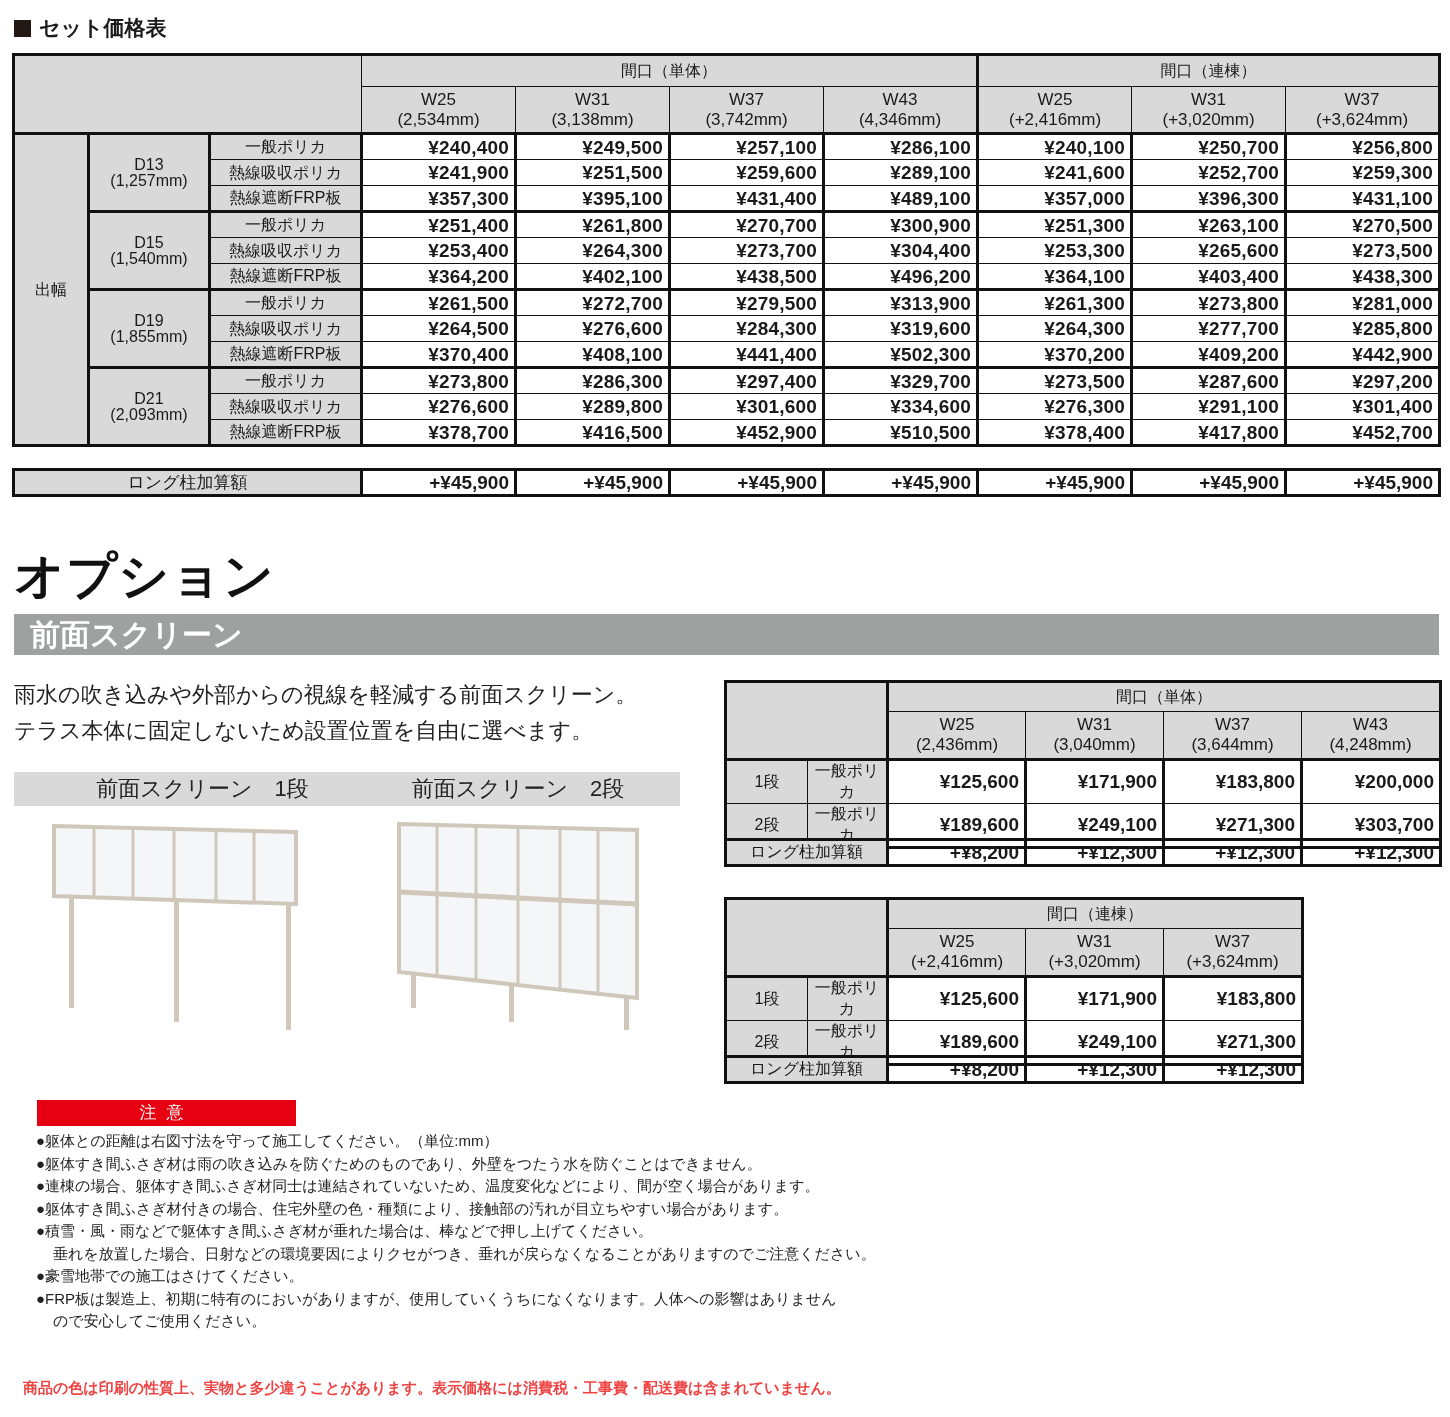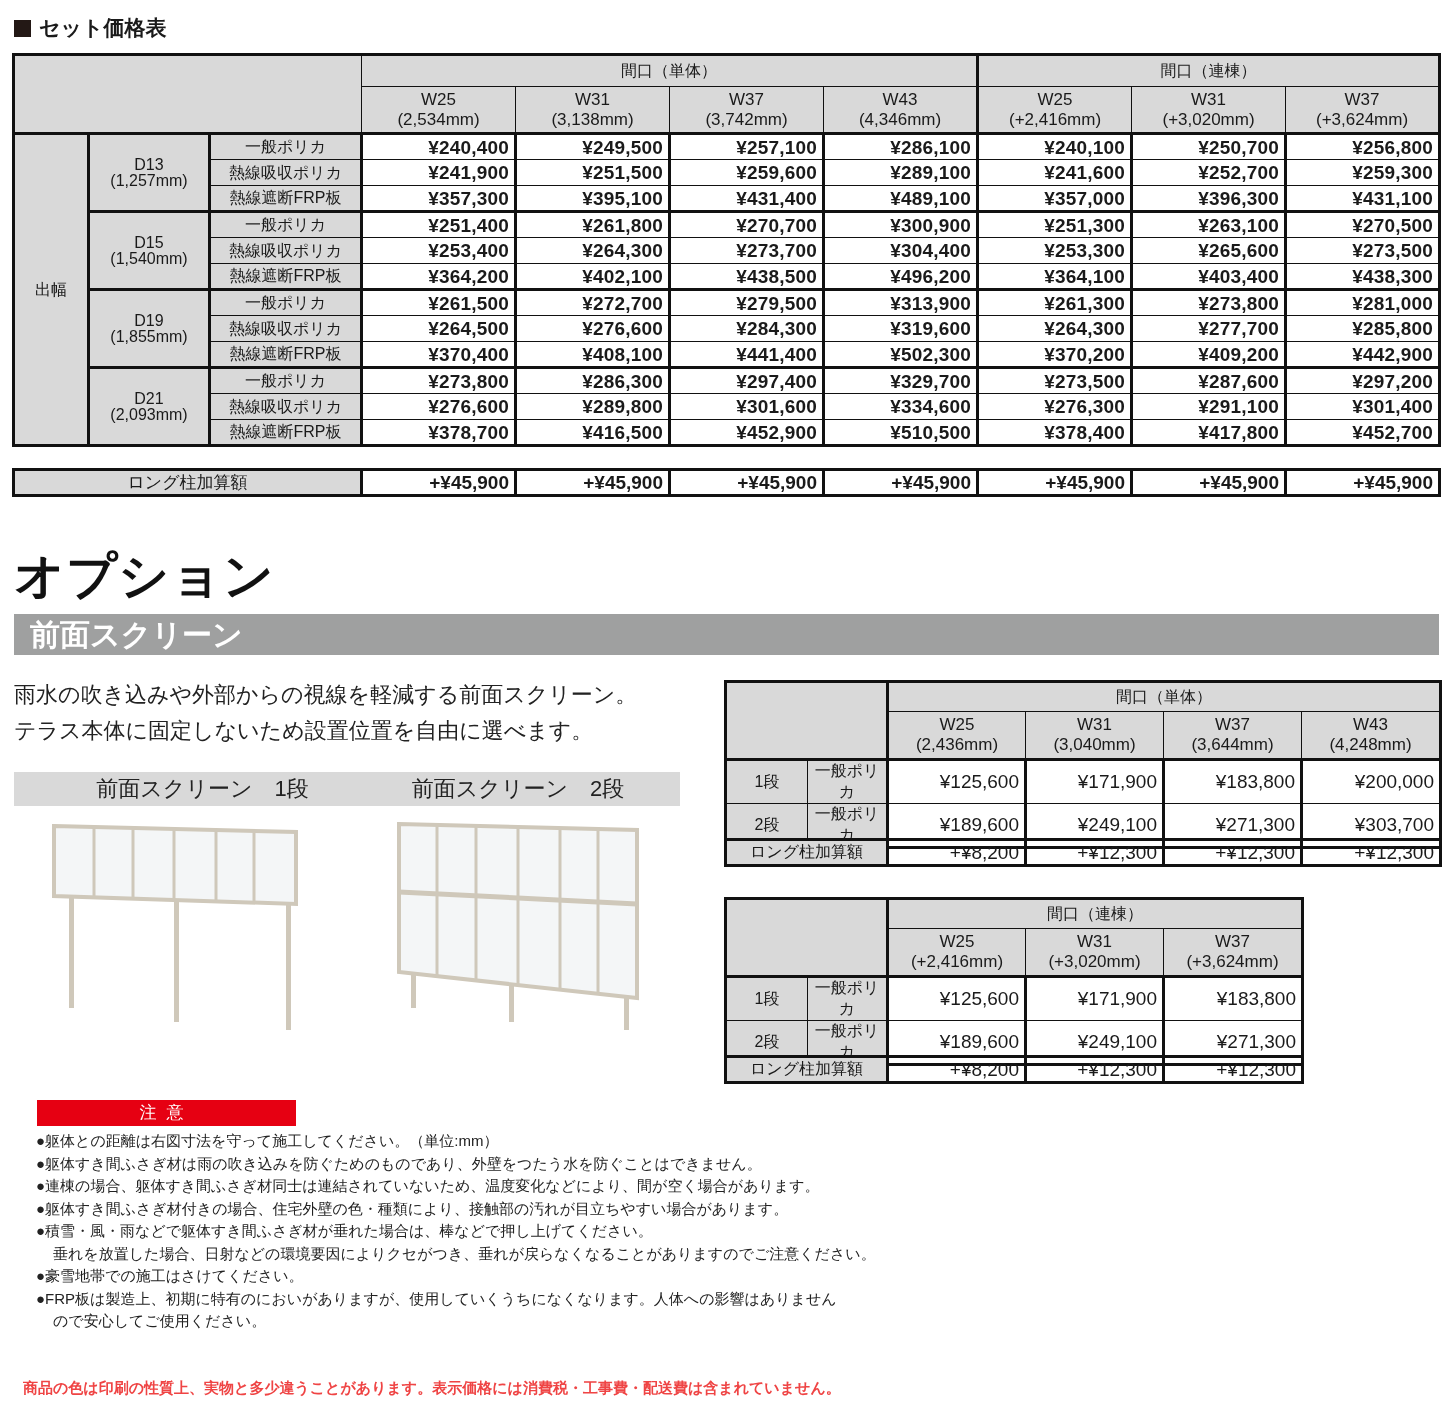--- a/index.html
+++ b/index.html
@@ -47,21 +47,21 @@
 
   .illustration { top: 818px; }
 
   
   .opt-table { border: 3px solid #111; }
   .opt-table td { border: 1px solid #111; font-size: 17px; height: 26px; }
   .opt-table .hdr { background: #d9d9d9; text-align: center; }
   .opt-table .grp { height: 30px; font-size: 16px; }
   .opt-table .col-hdr { height: 48px; font-size: 17px; line-height: 1.15; }
   .opt-table .label { background: #d9d9d9; text-align: center; font-size: 16px; }
-  .opt-table .price { text-align: right; padding-right: 5px; font-weight: normal; font-size: 19px; }
+  .opt-table .price { text-align: right; padding-right: 5px; font-weight: bold; font-size: 19px; }
 
   .opt-single { left: 724px; top: 680px; width: 715px; }
   .opt-single-long { left: 724px; top: 838px; width: 715px; }
   .opt-multi { left: 724px; top: 897px; width: 577px; }
   .opt-multi-long { left: 724px; top: 1055px; width: 577px; }
 
   
   .caution-head { left: 37px; top: 1100px; width: 259px; height: 26px; background: #e60012; color: #fff; font-weight: normal; font-size: 17px; text-align: center; line-height: 26px; letter-spacing: 10px; }
   .notes { left: 36px; top: 1130px; font-size: 15px; line-height: 22.5px; color: #222; }
   .notes .note { white-space: nowrap; }

